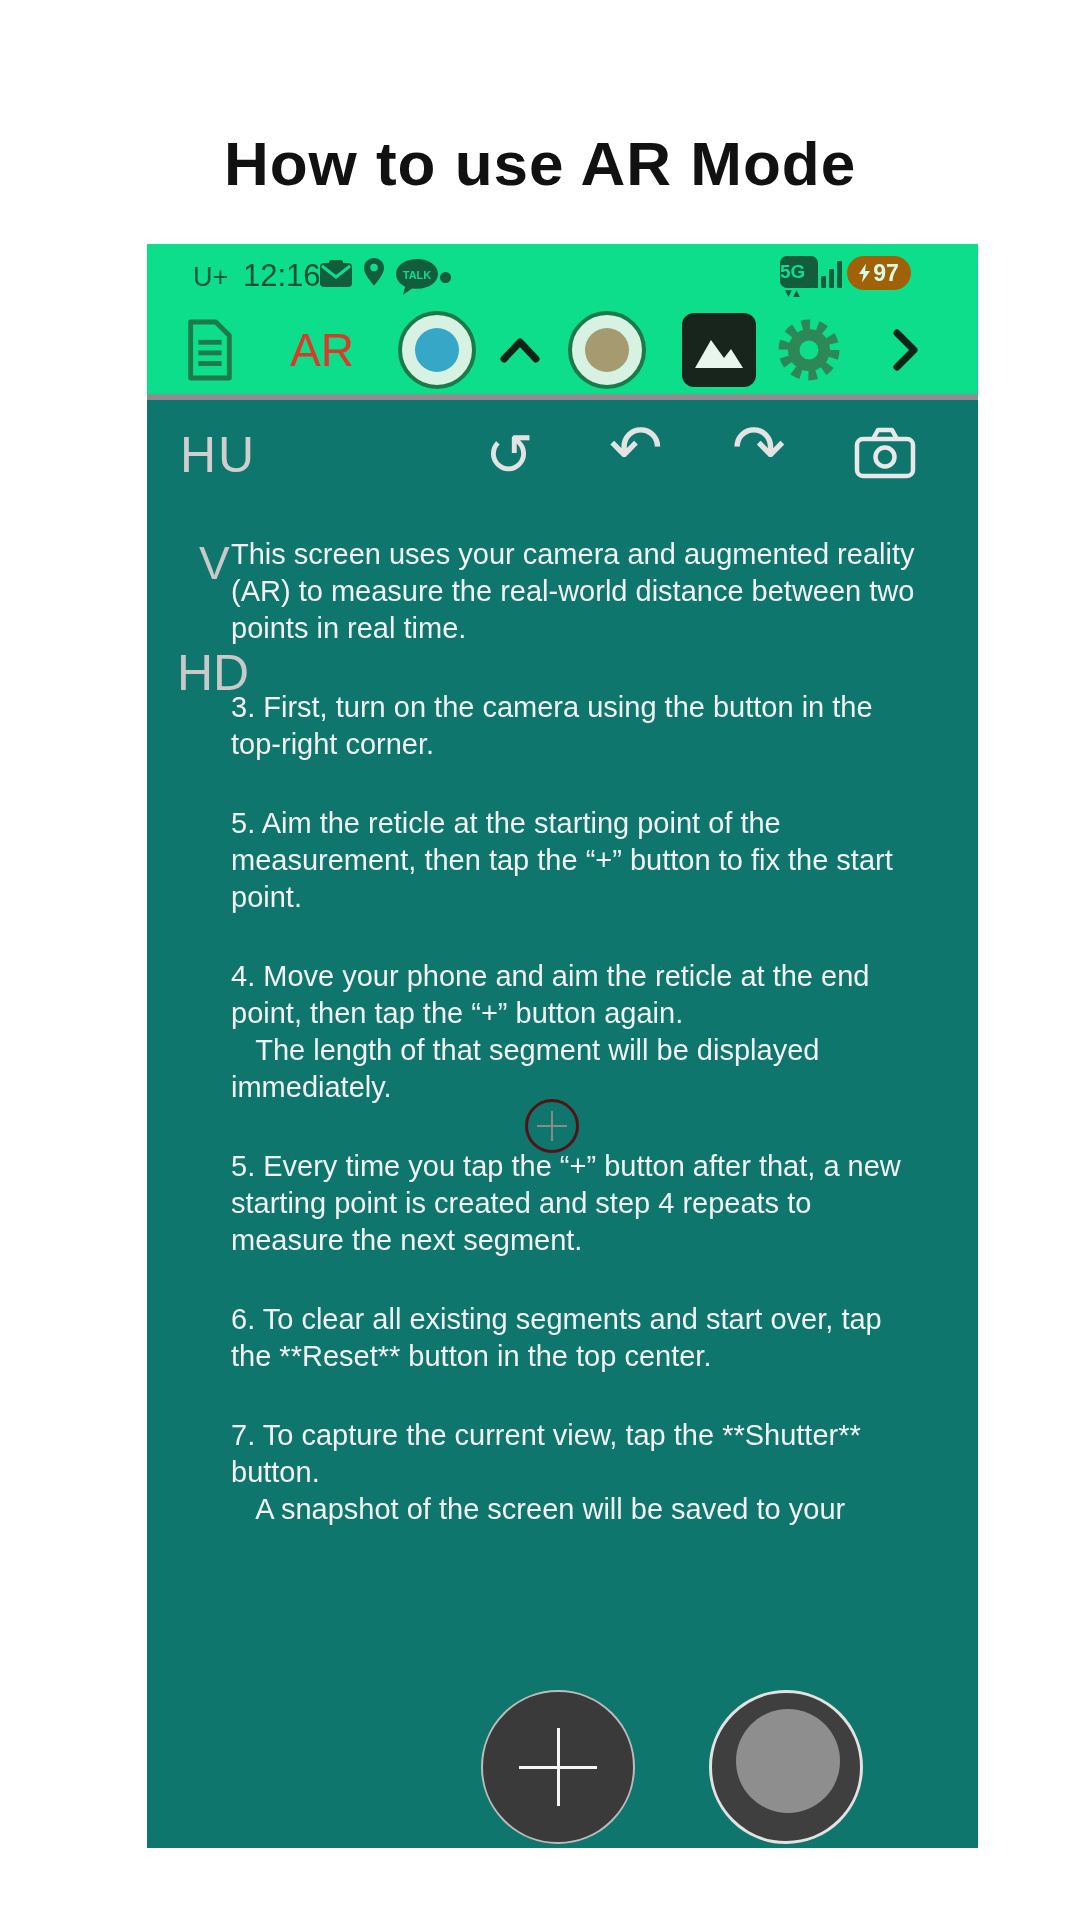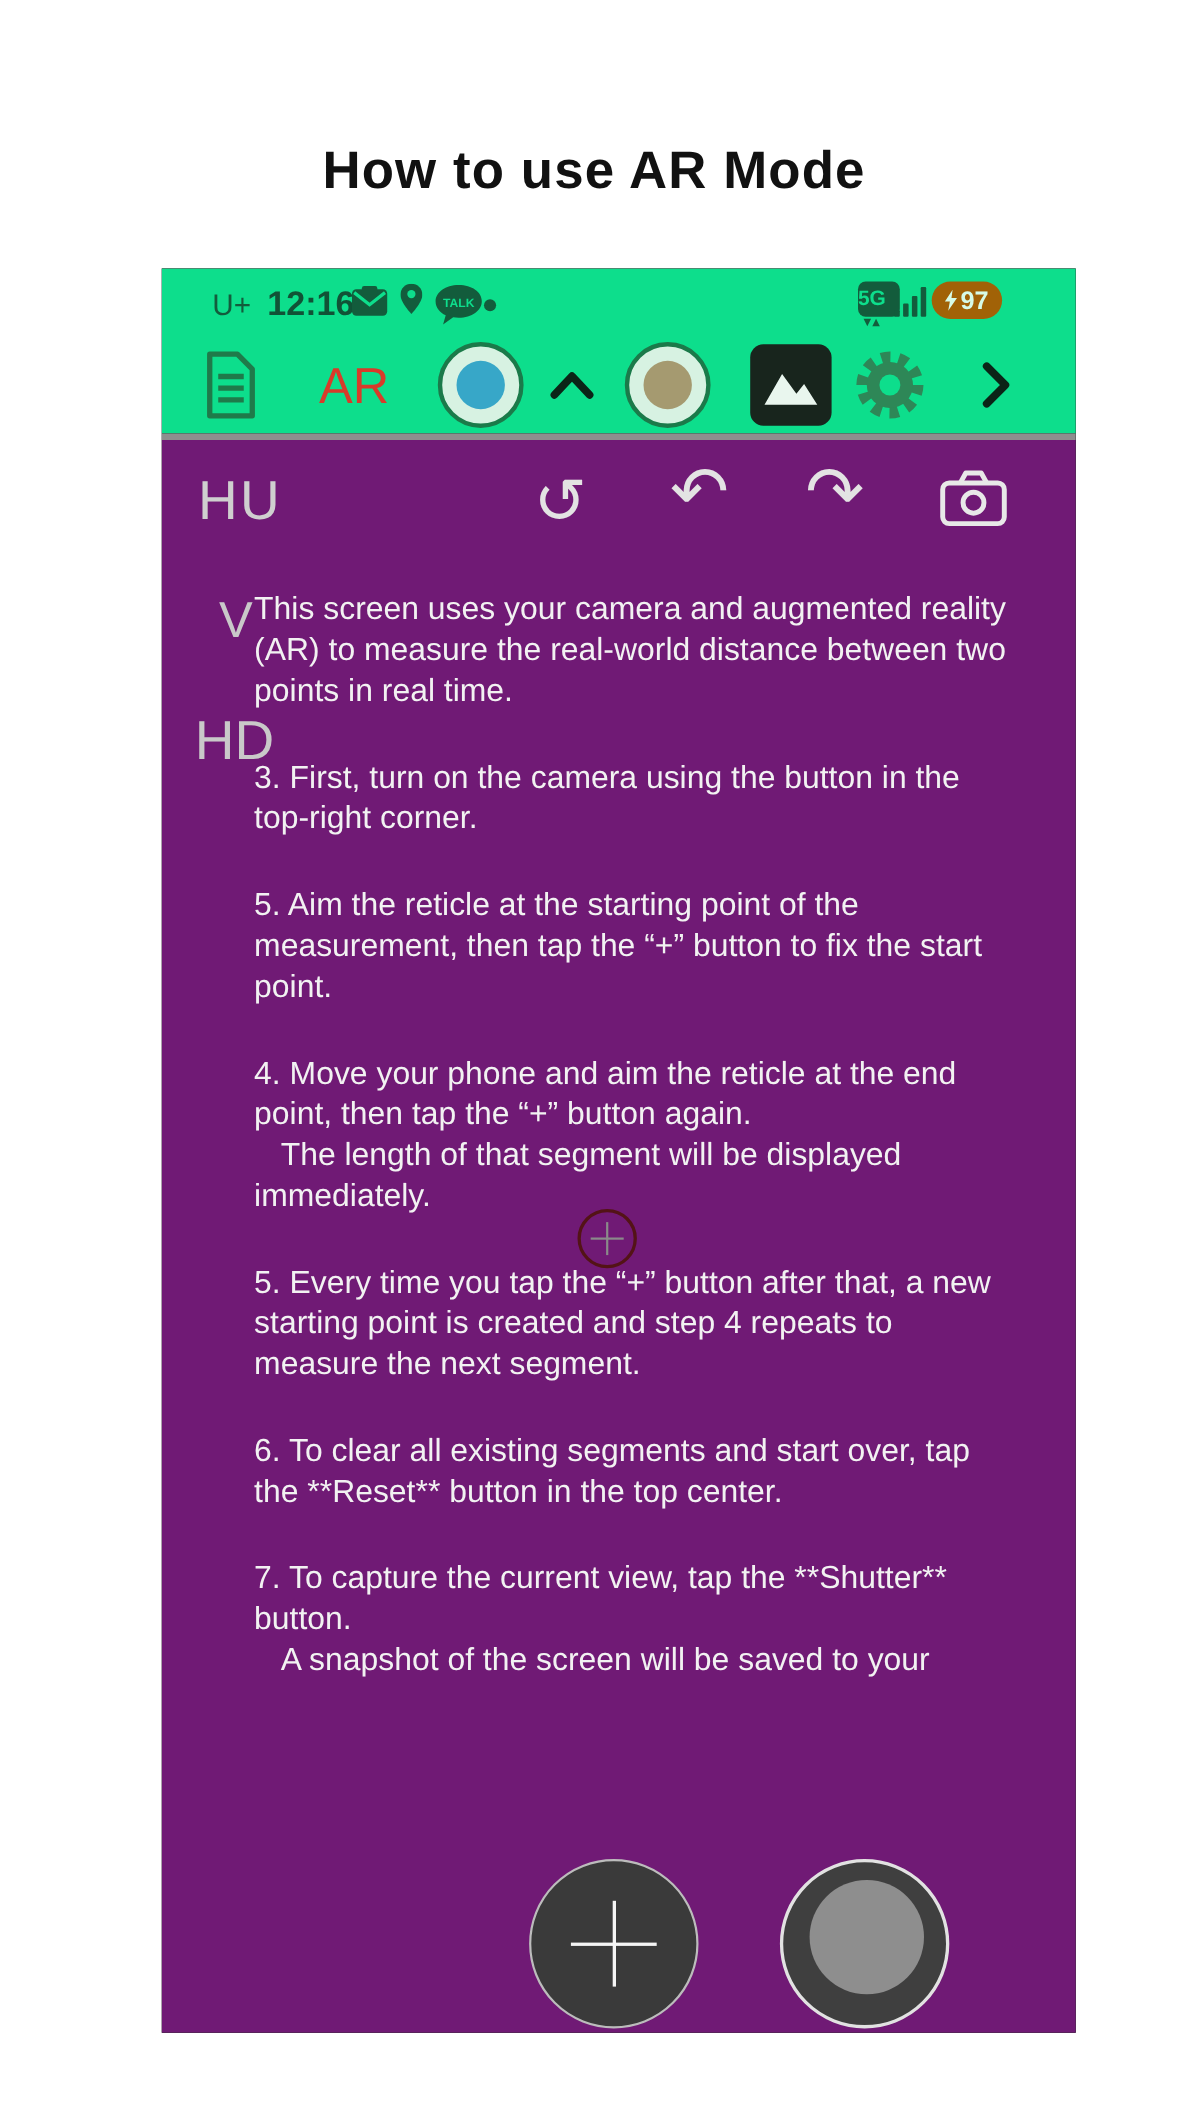--- a/index.html
+++ b/index.html
@@ -1,26 +1,26 @@
 <!DOCTYPE html>
 <html><head>
 <meta charset="utf-8">
 <style>
   html,body{margin:0;padding:0;background:#ffffff;width:1080px;height:1920px;overflow:hidden;
     font-family:"Liberation Sans",sans-serif;}
   .page-title{position:absolute;left:0;top:128px;width:1080px;text-align:center;
-    font-size:48px;font-weight:bold;color:#111;letter-spacing:1px;}
+    font-size:62px;font-weight:bold;color:#111;letter-spacing:1px;}
   .phone{position:absolute;left:147px;top:244px;width:831px;height:1604px;background:#050505;overflow:hidden;}
 
   
   .header{position:absolute;left:0;top:0;width:100%;height:150px;background:#0dde8c;}
   .statusbar{position:absolute;left:0;top:0;width:100%;height:62px;}
   .sb{position:absolute;color:#135c3c;}
   .sb-carrier{left:46px;top:18px;font-size:27px;font-weight:500;}
-  .sb-time{left:96px;top:14px;font-size:31px;font-weight:bold;color:#115236;}
+  .sb-time{left:96px;top:14px;font-size:31px;font-weight:normal;color:#115236;}
   .mail-icon{left:172px;top:16px;}
   .pin-icon{left:217px;top:14px;}
   .talk-icon{left:247px;top:14px;text-align:center;}
   .sb-dot{left:293px;top:28px;width:11px;height:11px;border-radius:50%;background:#135c3c;}
   .badge-5g{left:633px;top:12px;width:38px;height:32px;background:#135c3c;border-radius:7px;
     display:flex;align-items:center;justify-content:flex-start;font-size:19px;font-weight:bold;color:#0dde8c;}
   .net-arrows{left:638px;top:44px;font-size:9px;color:#135c3c;letter-spacing:1px;font-family:"DejaVu Sans",sans-serif;}
   .sig{left:666px;top:16px;display:flex;align-items:flex-end;gap:3px;height:28px;}
   .sig i{display:block;width:5px;background:#135c3c;border-radius:1px;}
   .battery{left:700px;top:12px;width:64px;height:34px;background:#a16207;border-radius:17px;
@@ -32,21 +32,21 @@
   .ar-label{left:130px;width:90px;font-size:46px;font-weight:500;color:#d83b2a;}
   .circle-btn{width:78px;height:78px;border-radius:50%;background:#d7f2e2;border:4px solid #1b7a4a;
     box-sizing:border-box;display:flex;align-items:center;justify-content:center;}
   .circle-btn .core{width:44px;height:44px;border-radius:50%;}
   .gallery-btn{width:74px;height:74px;border-radius:12px;background:#18251d;display:flex;align-items:center;justify-content:center;}
 
   
   .sep{position:absolute;left:0;top:150px;width:100%;height:6px;background:#8e8e8e;}
 
   
-  .arbody{position:absolute;left:0;top:156px;width:100%;height:1448px;background:#701a75;overflow:hidden;}
+  .arbody{position:absolute;left:0;top:156px;width:100%;height:1448px;background:#0f766e;overflow:hidden;}
   .hu{position:absolute;left:33px;top:26px;font-size:50px;font-weight:500;color:#cfcfcf;letter-spacing:2px;}
   .uicon{position:absolute;color:#e3e3e3;font-family:"DejaVu Sans",sans-serif;line-height:1;}
   .reset-ic{left:338px;top:26px;font-size:58px;}
   .undo-ic{left:462px;top:16px;font-size:64px;}
   .redo-ic{left:585px;top:16px;font-size:64px;}
   .cam-ic{left:706px;top:26px;}
   .vlabel{position:absolute;left:52px;top:136px;font-size:46px;font-weight:500;color:#c9c9c9;}
   .hdlabel{position:absolute;left:30px;top:244px;font-size:50px;font-weight:500;color:#c9c9c9;}
 
   .flow{position:absolute;left:84px;top:136px;width:742px;color:#f2f2f2;

